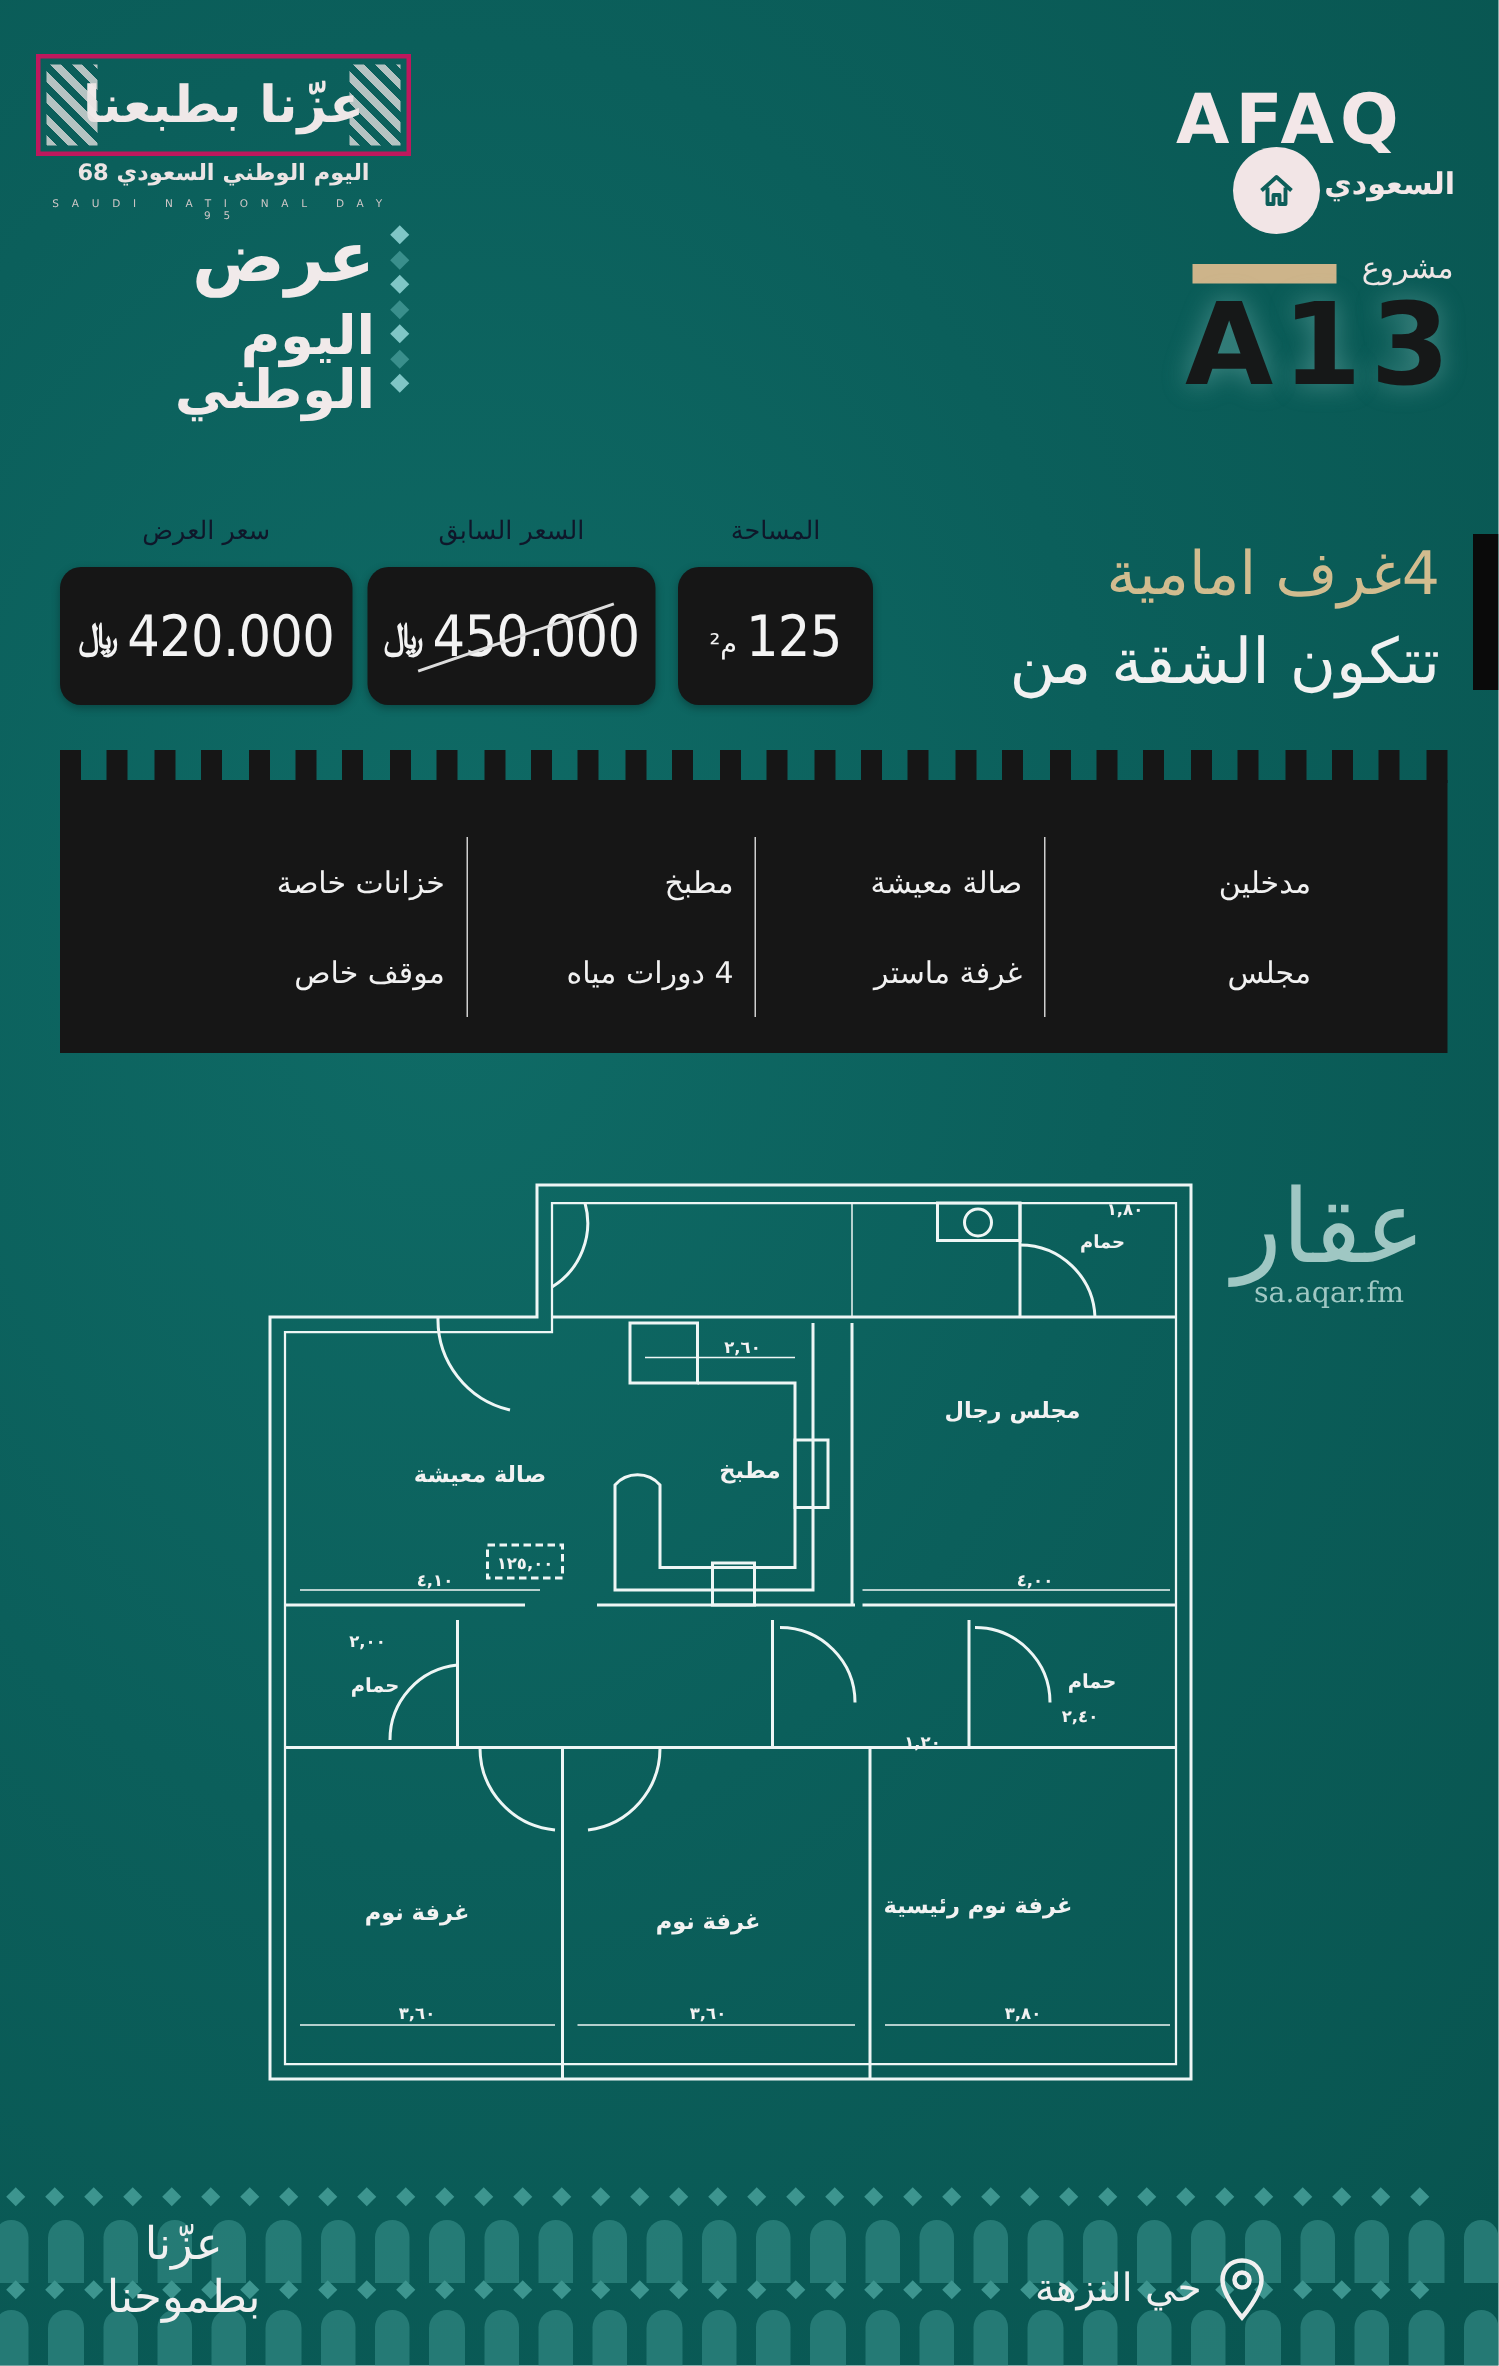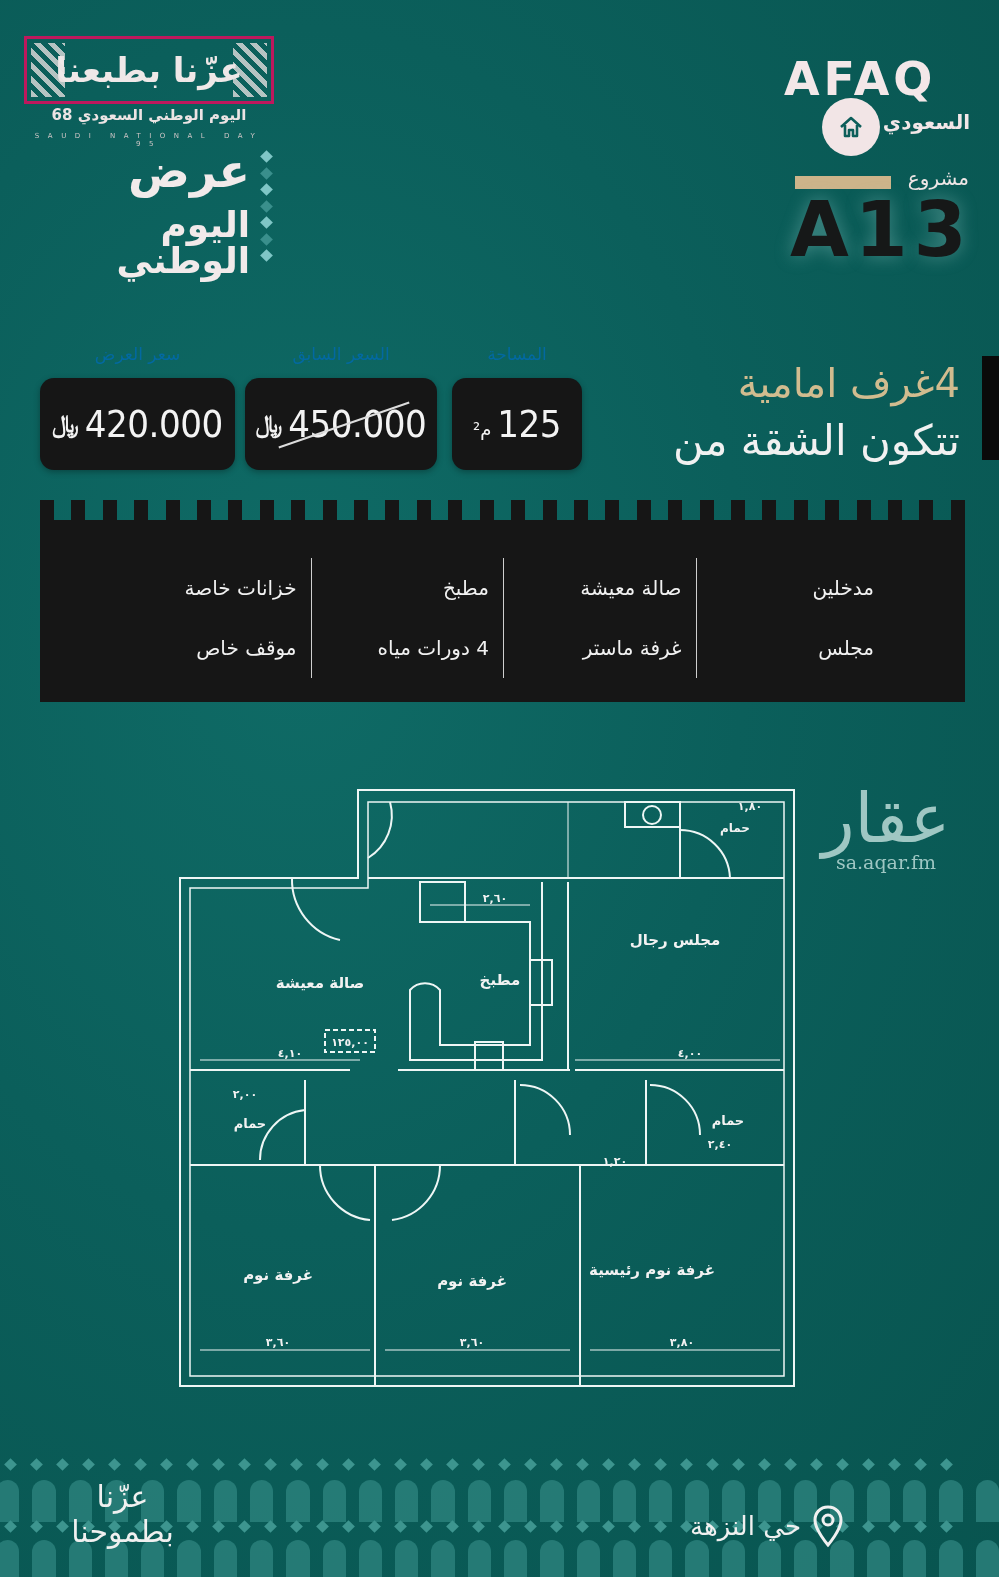--- a/index.html
+++ b/index.html
@@ -35,21 +35,21 @@
   
   .afaq { left: 784px; top: 52px; width: 185px; font-size: 46px; font-weight: 900; font-family: "DejaVu Sans", sans-serif; color: #f3e7e8; letter-spacing: 4px; }
   .afaq-key { left: 822px; top: 98px; width: 58px; height: 58px; border-radius: 50%; background: #f2e5e6; display: flex; align-items: center; justify-content: center; }
   .afaq-key svg { width: 28px; height: 28px; }
   .afaq-ar { left: 880px; top: 110px; width: 90px; text-align: right; direction: rtl; font-size: 20px; font-weight: bold; color: #f3e7e8; }
   .gold-bar { left: 795px; top: 176px; width: 96px; height: 13px; background: #cdb48a; }
   .project-lbl { left: 893px; top: 166px; width: 76px; text-align: right; direction: rtl; font-size: 20px; color: #efe6e6; }
   .project-code { left: 790px; top: 192px; width: 180px; text-align: right; font-size: 76px; font-weight: 700; color: #161818; letter-spacing: 6px; line-height: 1; text-shadow: 0 0 18px rgba(180,230,225,.35); }
 
   
-  .price-label { top: 344px; font-size: 17px; color: #0369a1; direction: rtl; text-align: center; }
+  .price-label { top: 344px; font-size: 17px; color: #0f172a; direction: rtl; text-align: center; }
   .price-box { top: 378px; height: 92px; background: #161616; border-radius: 14px; display: flex; align-items: center; justify-content: center; gap: 6px; color: #f3f3f3; box-shadow: 0 2px 6px rgba(0,0,0,.3); }
   .price-box .val { font-size: 38px; font-family: "DejaVu Sans Condensed","DejaVu Sans", sans-serif; letter-spacing: -.5px; }
   .price-box .cur { font-size: 24px; font-weight: bold; }
   .price-box .unit { font-size: 18px; align-self: center; margin-top: 10px; }
   .strike { position: absolute; left: 30px; right: 24px; top: 50%; height: 2px; background: #ddd; transform: rotate(-19deg); }
 
   .rooms-line { left: 600px; top: 363px; width: 360px; text-align: right; direction: rtl; font-size: 40px; color: #d1bc8f; line-height: 1; }
   .rooms-line2 { left: 600px; top: 420px; width: 360px; text-align: right; direction: rtl; font-size: 42px; color: #f1f1f1; line-height: 1; }
   .edge-bar { left: 982px; top: 356px; width: 17px; height: 104px; background: #0a0a0a; }
 

